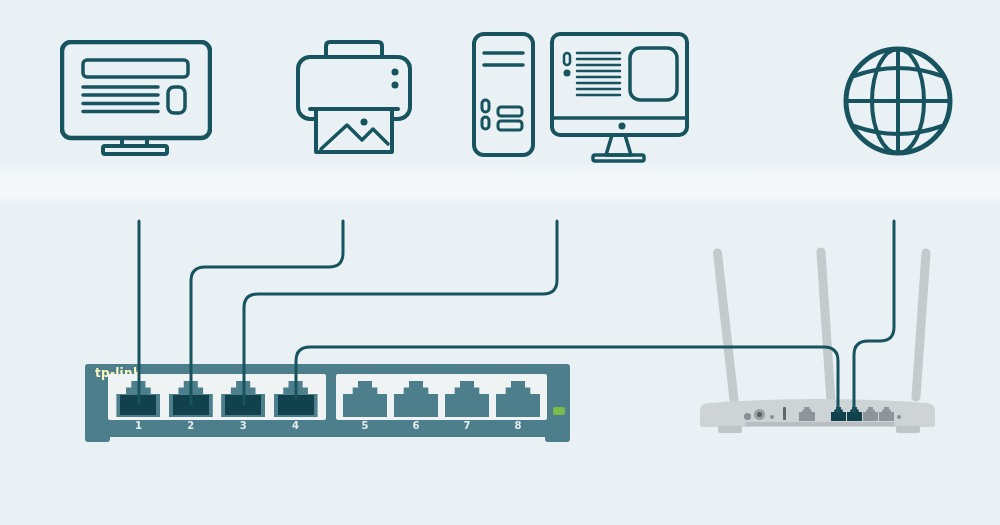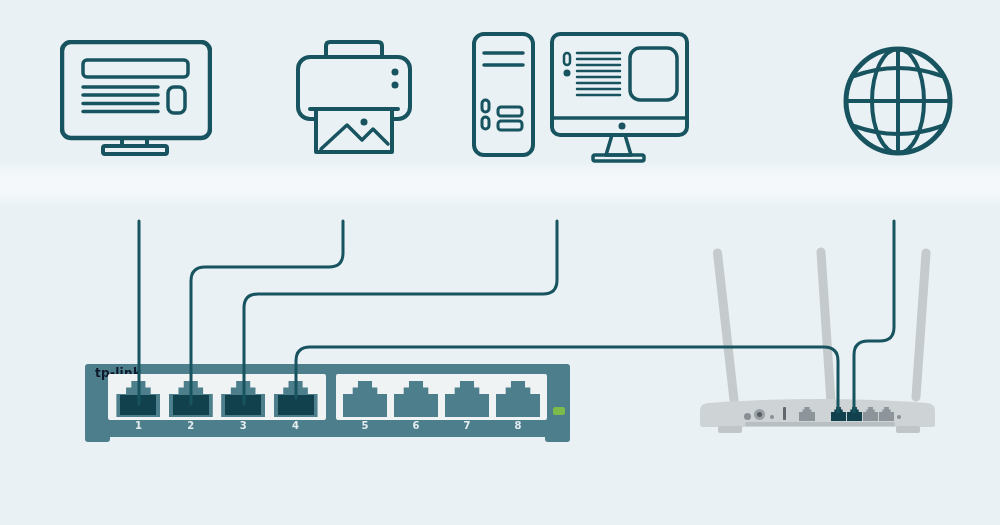--- a/index.html
+++ b/index.html
@@ -27,21 +27,21 @@
   }
   .icon{position:absolute;color:var(--ink);}
   .icon svg{display:block;}
 
   
   .switch{position:absolute;left:85px;top:364px;width:485px;height:78px;}
   .sw-body{position:absolute;left:0;top:0;width:485px;height:73px;background:var(--sw-body);border-radius:3px;}
   .sw-foot{position:absolute;top:71px;width:25px;height:7px;background:var(--sw-body);border-radius:0 0 3px 3px;}
   .sw-foot-l{left:0;}
   .sw-foot-r{left:460px;}
-  .sw-brand{position:absolute;left:10px;top:2px;font-size:12px;font-weight:600;letter-spacing:.3px;color:#0f172a;}
+  .sw-brand{position:absolute;left:10px;top:2px;font-size:12px;font-weight:600;letter-spacing:.3px;color:#fef9c3;}
   .sw-panel{position:absolute;top:10px;height:46px;background:var(--panel);border-radius:2px;
     display:flex;justify-content:space-evenly;align-items:flex-end;padding-bottom:3px;box-sizing:border-box;}
   .sw-panel-left{left:23px;width:218px;}
   .sw-panel-right{left:251px;width:211px;}
   .swport{position:relative;width:44px;height:36px;}
   .swport-shape{position:absolute;inset:0;background:var(--sw-body);
     clip-path:polygon(34% 0,66% 0,66% 18%,78% 18%,78% 36%,100% 36%,100% 100%,0 100%,0 36%,22% 36%,22% 18%,34% 18%);}
   .swplug{position:absolute;left:4px;right:4px;top:14px;bottom:2px;background:var(--plug);}
   .swport-label{position:absolute;top:39px;left:0;right:0;text-align:center;
     font-size:10px;font-weight:bold;color:#e3ecef;}

